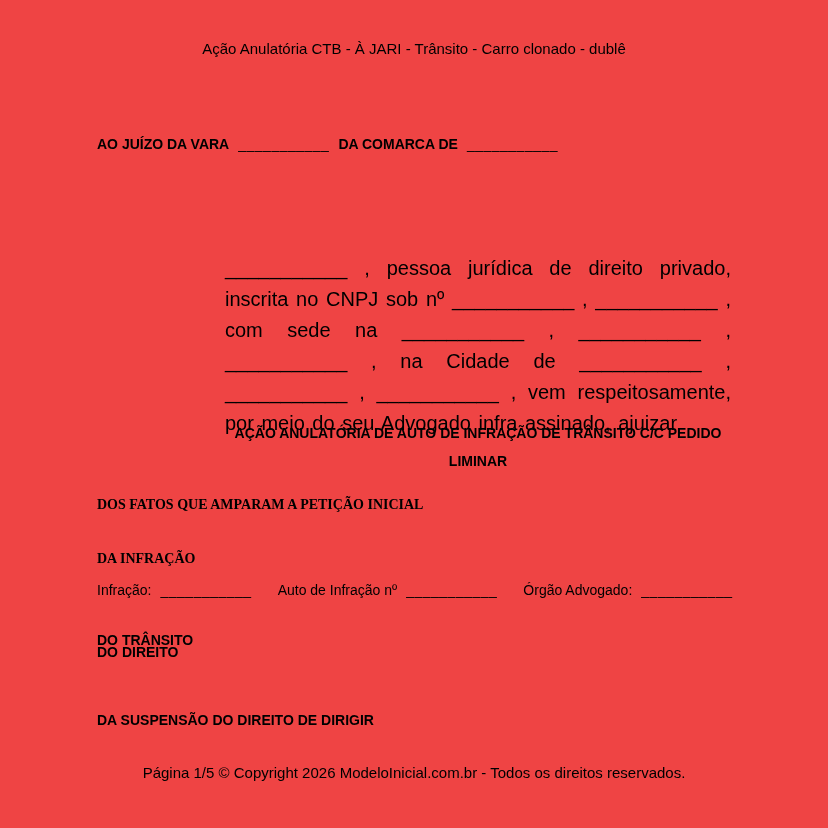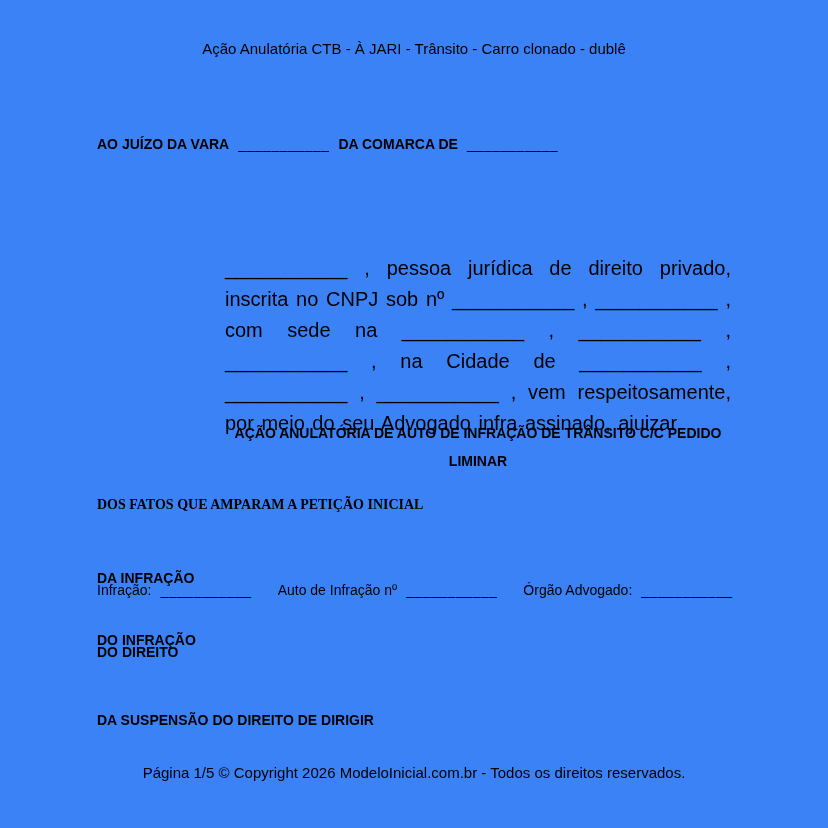--- a/index.html
+++ b/index.html
@@ -4,21 +4,21 @@
 <style>
   html, body {
     margin: 0;
     padding: 0;
     background: #ffffff;
   }
   .page {
     position: relative;
     width: 828px;
     height: 828px;
-    background: #3b82f6;
+    background: #ef4444;
     font-family: "Liberation Sans", sans-serif;
     color: #000000;
     overflow: hidden;
   }
   .abs { position: absolute; }
 
   .doc-title {
     top: 40px;
     left: 0;
     width: 828px;
@@ -59,21 +59,21 @@
     text-align: center;
     margin-top: 30px;
   }
   .section-heading {
     left: 97px;
     font-size: 14px;
     font-weight: 700;
     white-space: nowrap;
   }
   .h-dos-fatos   { top: 497px; font-family: Liberation Serif, serif; }
-  .h-da-infracao { top: 570px; }
+  .h-da-infracao { top: 551px; font-family: Liberation Serif, serif; }
   .h-do-veiculo  { top: 632px; }
   .h-do-direito  { top: 644px; }
   .h-da-suspensao{ top: 712px; }
 
   .infraction-line {
     top: 582px;
     left: 97px;
     width: 680px;
     font-size: 14px;
     white-space: nowrap;
@@ -106,21 +106,21 @@
   <div class="abs action-heading">AÇÃO ANULATÓRIA DE AUTO DE INFRAÇÃO DE TRÂNSITO C/C PEDIDO LIMINAR</div>
 
   <div class="abs section-heading h-dos-fatos">DOS FATOS QUE AMPARAM A PETIÇÃO INICIAL</div>
 
   <div class="abs section-heading h-da-infracao">DA INFRAÇÃO</div>
 
   <div class="abs infraction-line">
     <span>Infração:</span><span class="blank gap-small">___________</span><span class="gap-label">Auto de Infração nº</span><span class="blank gap-small">___________</span><span class="gap-label">Órgão Advogado:</span><span class="blank gap-small">___________</span>
   </div>
 
-  <div class="abs section-heading h-do-veiculo">DO INFRAÇÃO</div>
+  <div class="abs section-heading h-do-veiculo">DO TRÂNSITO</div>
 
   <div class="abs section-heading h-do-direito">DO DIREITO</div>
 
   <div class="abs section-heading h-da-suspensao">DA SUSPENSÃO DO DIREITO DE DIRIGIR</div>
 
   <div class="abs page-footer">Página 1/5 © Copyright 2026 ModeloInicial.com.br - Todos os direitos reservados.</div>
 
 </div>
 
 </body></html>

